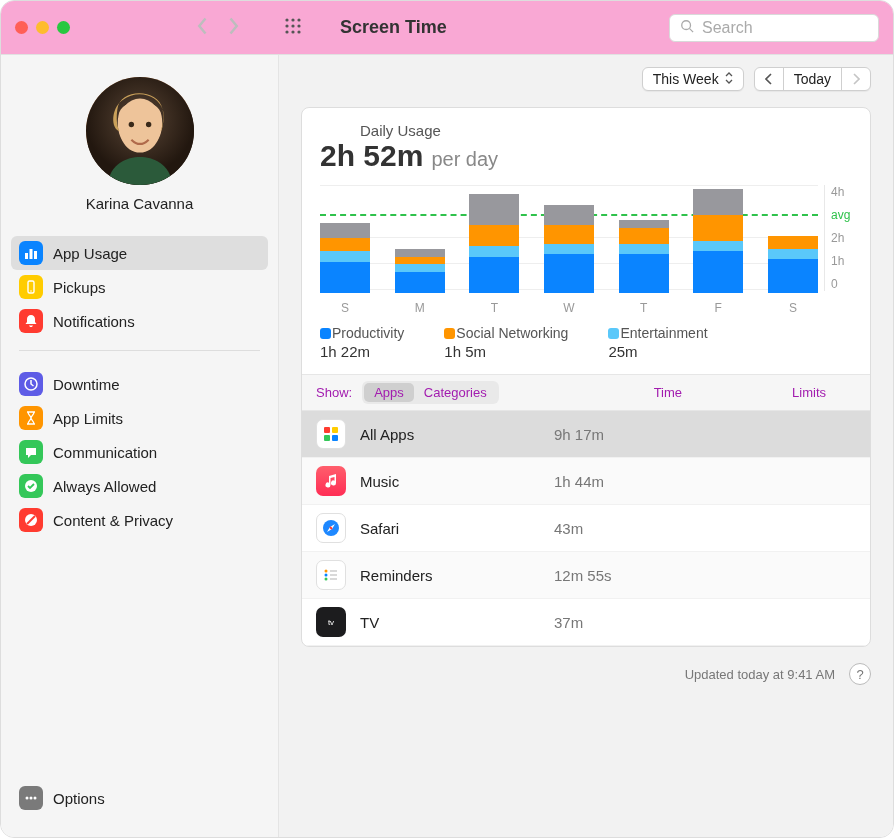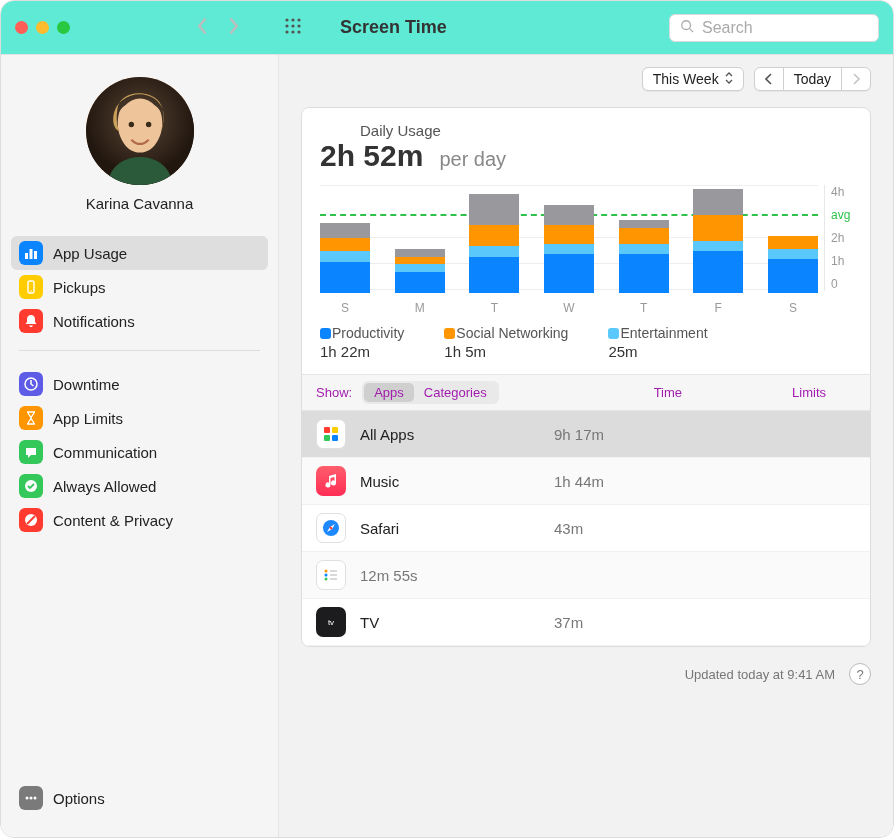--- a/index.html
+++ b/index.html
@@ -1,20 +1,20 @@
 <!DOCTYPE html>
 <html><head>
 <meta charset="utf-8">
 <style>
   * { box-sizing: border-box; margin: 0; padding: 0; }
   html, body { width: 894px; height: 838px; font-family: -apple-system, "Helvetica Neue", Arial, sans-serif; color:#222; }
   body { background:#fff; border-radius:14px; overflow:hidden; border:1px solid #ddd; position:relative; }
 
   
-  .titlebar { height:54px; display:flex; align-items:center; padding:0 14px; border-bottom:1px solid #e1e1e1; background:#5eead4;gap:20px; }
+  .titlebar { height:54px; display:flex; align-items:center; padding:0 14px; border-bottom:1px solid #e1e1e1; background:#f9a8d4;gap:20px; }
   .traffic { display:flex; gap:8px; margin-right:18px; }
   .traffic span { width:13px; height:13px; border-radius:50%; display:block; }
   .tl-close{background:#ff5f57;} .tl-min{background:#febc2e;} .tl-max{background:#28c840;}
   .nav-arrows { display:flex; gap:16px; margin-left:88px; color:#bdbdbd; }
   .nav-arrows svg{width:14px;height:20px;}
   .apps-grid { margin-left:24px; color:#555; }
   .apps-grid svg{width:18px;height:18px;}
   .title { margin-left:18px; font-size:18px; font-weight:600; color:#333;}
   .search { margin-left:auto; display:flex; align-items:center; background:#fff; border:1px solid #d9d9d9; border-radius:6px; padding:3px 10px; width:210px; height:28px; color:#aaa;}
   .search svg{width:14px;height:14px;margin-right:8px;}
@@ -41,21 +41,21 @@
   .seg-select svg{width:8px;height:12px;}
   .nav-group{ display:flex; border:1px solid #cfcfcf; border-radius:6px; overflow:hidden; background:#fff; box-shadow:0 1px 1px rgba(0,0,0,0.05);}
   .nav-btn{ padding:3px 10px; font-size:14px; display:flex; align-items:center; border-right:1px solid #cfcfcf;}
   .nav-btn:last-child{border-right:none;}
   .nav-btn svg{width:8px;height:12px;}
   .nav-btn.dis{color:#c5c5c5;}
 
   .panel { margin:10px 22px 0; background:#fff; border:1px solid #ddd; border-radius:8px; overflow:hidden;}
   .panel-top{ padding:14px 18px 6px; }
   .panel-title{font-size:15px; color:#555;margin-left:40px;}
-  .panel-big{font-size:30px; font-weight:700; color:#333; display:flex; align-items:baseline; gap:16px;}
+  .panel-big{font-size:30px; font-weight:700; color:#333; display:flex; align-items:baseline; gap:8px;}
   .panel-big .sub{font-size:20px; font-weight:400; color:#888;}
 
   .chart-wrap{ position:relative; padding:10px 52px 0 18px; height:140px;}
   .y-axis{position:absolute; right:10px; top:6px; bottom:28px; width:36px; display:flex; flex-direction:column; justify-content:space-between; align-items:flex-start; font-size:12px; color:#999; border-left:1px solid #e8e8e8; padding-left:6px;}
   .y-axis .avg{color:#2fc24b;}
   .avg-line{position:absolute; left:18px; right:52px; top:40px; height:0; border-top:2px dashed #2fc24b;}
   .grid-line{position:absolute; left:18px; right:52px; height:0; border-top:1px solid #eee;}
   .bars{position:absolute; left:18px; right:52px; bottom:26px; top:6px; display:flex; justify-content:space-between; align-items:flex-end;}
   .bar-col{width:50px; display:flex; flex-direction:column; justify-content:flex-end; align-items:center; height:100%;}
   .bar{width:50px; display:flex; flex-direction:column-reverse;}
@@ -442,20 +442,21 @@
             <div class="app-icon" style="background:#fff;border:1px solid #e0e0e0;">
               <svg viewBox="0 0 20 20">
                 <circle cx="5" cy="6" r="1.5" fill="#ff9500"></circle>
                 <circle cx="5" cy="10" r="1.5" fill="#0a84ff"></circle>
                 <circle cx="5" cy="14" r="1.5" fill="#34c759"></circle>
                 <line x1="9" y1="6" x2="16" y2="6" stroke="#ccc" stroke-width="1.5"></line>
                 <line x1="9" y1="10" x2="16" y2="10" stroke="#ccc" stroke-width="1.5"></line>
                 <line x1="9" y1="14" x2="16" y2="14" stroke="#ccc" stroke-width="1.5"></line>
               </svg>
             </div>
+            <span class="app-name">Reminders</span>
             <span class="app-time">12m 55s</span>
           </div>
           <div class="app-row">
             <div class="app-icon" style="background:#1c1c1e;">
               <svg viewBox="0 0 20 20">
                 <text x="10" y="13" text-anchor="middle" font-size="8" fill="#fff" font-family="Arial">tv</text>
               </svg>
             </div>
             <span class="app-name">TV</span>
             <span class="app-time">37m</span>

